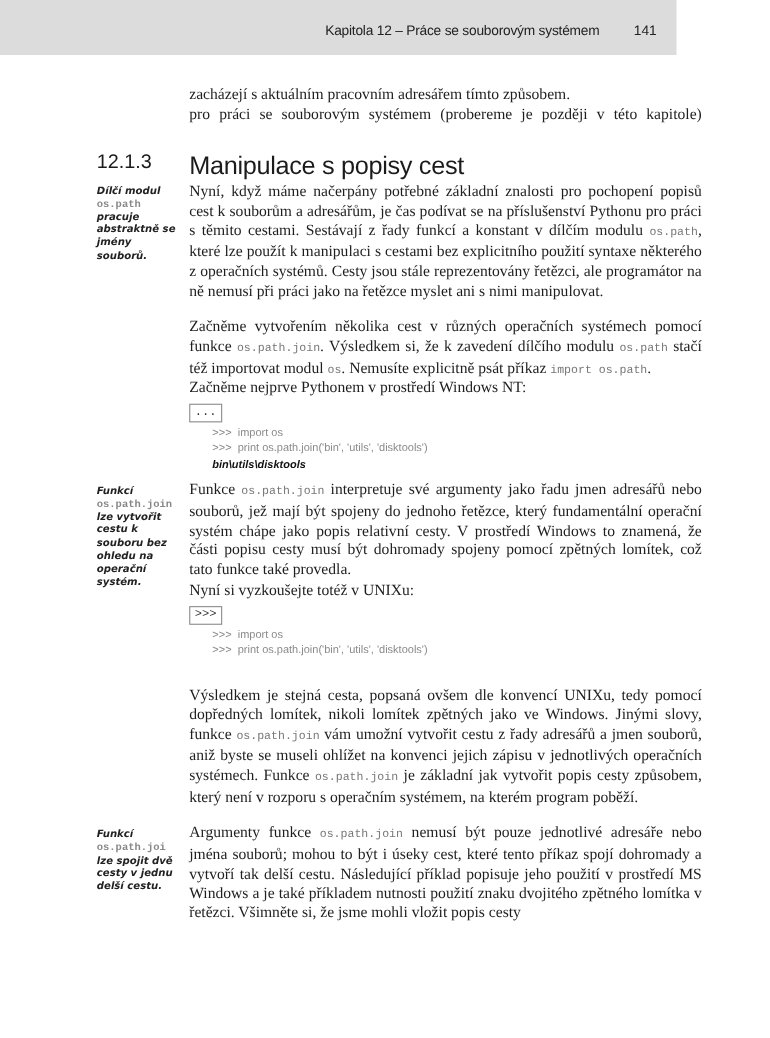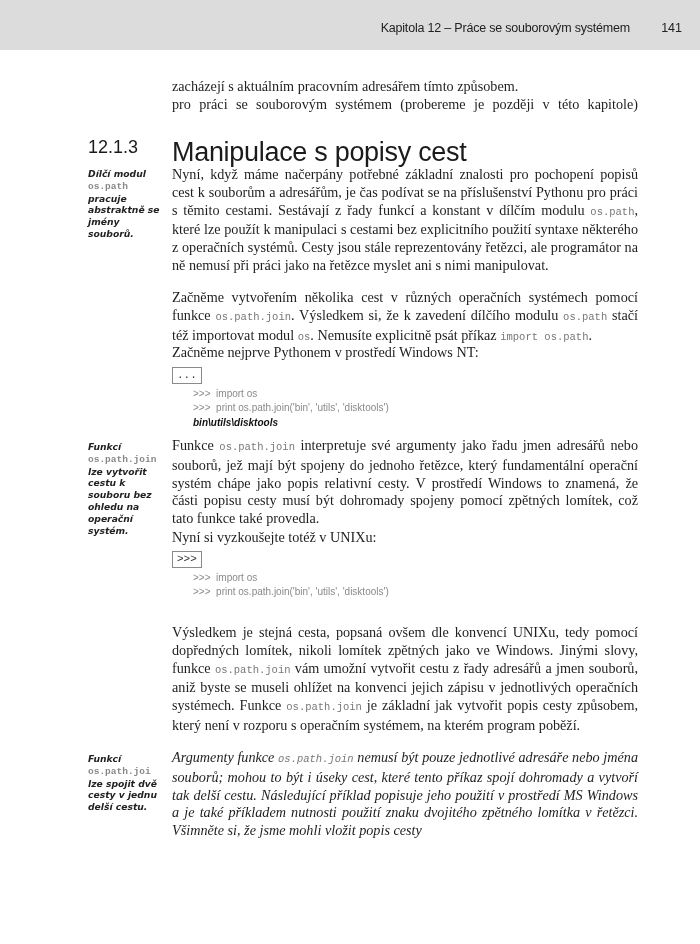--- a/index.html
+++ b/index.html
@@ -1,21 +1,21 @@
 <!DOCTYPE html>
 <html><head>
 <meta charset="utf-8">
 <style>
   html, body { margin: 0; padding: 0; }
   body {
     width: 700px; height: 944px; background: #ffffff; position: relative; overflow: hidden;
     font-family: "Liberation Serif", "DejaVu Serif", serif; color: #1e1e1e;
   }
   .header {
-    position: absolute; left: 0; top: 0; width: 700px; height: 50px; background: #dcdcdc;
+    position: absolute; left: 0; top: 0; width: 615px; height: 50px; background: #dcdcdc;
   }
   .header-title {
     position: absolute; right: 70px; top: 21px; font-family: "Liberation Sans", "DejaVu Sans", sans-serif;
     font-size: 12.5px; color: #222; letter-spacing: -0.2px;
   }
   .header-page {
     position: absolute; right: 18px; top: 21px; font-family: "Liberation Sans", "DejaVu Sans", sans-serif;
     font-size: 12.5px; color: #222; margin-left: 24px;
   }
   .body-text {
@@ -25,21 +25,21 @@
   .p { margin: 0; }
   code, .mono {
     font-family: "Liberation Mono", "DejaVu Sans Mono", monospace; font-size: 10.5px; color: #777;
   }
   .section-num {
     position: absolute; left: 88px; top: 137px; font-family: "Liberation Sans", "DejaVu Sans", sans-serif;
     font-size: 18px; color: #1b1b1b;
   }
   .section-title {
     position: absolute; left: 172px; top: 137px; font-family: "Liberation Sans", "DejaVu Sans", sans-serif;
-    font-size: 27px; color: #1b1b1b; letter-spacing: -0.3px;
+    font-size: 23px; color: #1b1b1b; letter-spacing: -0.3px;
   }
   .margin-note {
     position: absolute; left: 88px; width: 80px; font-family: "DejaVu Sans", sans-serif;
     font-style: italic; font-size: 9.2px; line-height: 11.8px; color: #222; font-weight: bold;
   }
   .margin-note .mono { font-style: normal; font-size: 9.5px; color: #888; }
   .prompt-box {
     position: absolute; left: 172px; height: 15px; border: 1px solid #8a8a8a;
     font-family: "Liberation Mono", "DejaVu Sans Mono", monospace; font-size: 11px; line-height: 14px;
     padding: 0 4px; color: #333; background: #fff;
@@ -101,15 +101,15 @@
 <div class="code-block" style="top:571px;"><div>&gt;&gt;&gt;  import os</div><div>&gt;&gt;&gt;  print os.path.join('bin', 'utils', 'disktools')</div></div>
 
 <div class="body-text" style="top:624px;">
   <p class="p"><span>Výsledkem je stejná cesta, popsaná ovšem dle konvencí UNIXu, tedy pomocí dopředných lomítek, nikoli lomítek zpětných jako ve Windows. Jinými slovy, funkce </span><code>os.path.join</code><span> vám umožní vytvořit cestu z řady adresářů a jmen souborů, aniž byste se museli ohlížet na konvenci jejich zápisu v jednotlivých operačních systémech. Funkce </span><code>os.path.join</code><span> je základní jak vytvořit popis cesty způsobem, který není v rozporu s operačním systémem, na kterém program poběží.</span></p>
 </div>
 
 <div class="margin-note" style="top:753px;">
   <span>Funkcí </span><span class="mono">os.path.joi</span><span> lze spojit dvě cesty v jednu delší cestu.</span>
 </div>
 
-<div class="body-text" style="top:749px;font-style:italic;">
+<div class="body-text" style="top:749px;">
   <p class="p"><span>Argumenty funkce </span><code>os.path.join</code><span> nemusí být pouze jednotlivé adresáře nebo jména souborů; mohou to být i úseky cest, které tento příkaz spojí dohromady a vytvoří tak delší cestu. Následující příklad popisuje jeho použití v prostředí MS Windows a je také příkladem nutnosti použití znaku dvojitého zpětného lomítka v řetězci. Všimněte si, že jsme mohli vložit popis cesty</span></p>
 </div>
 
 </body></html>

